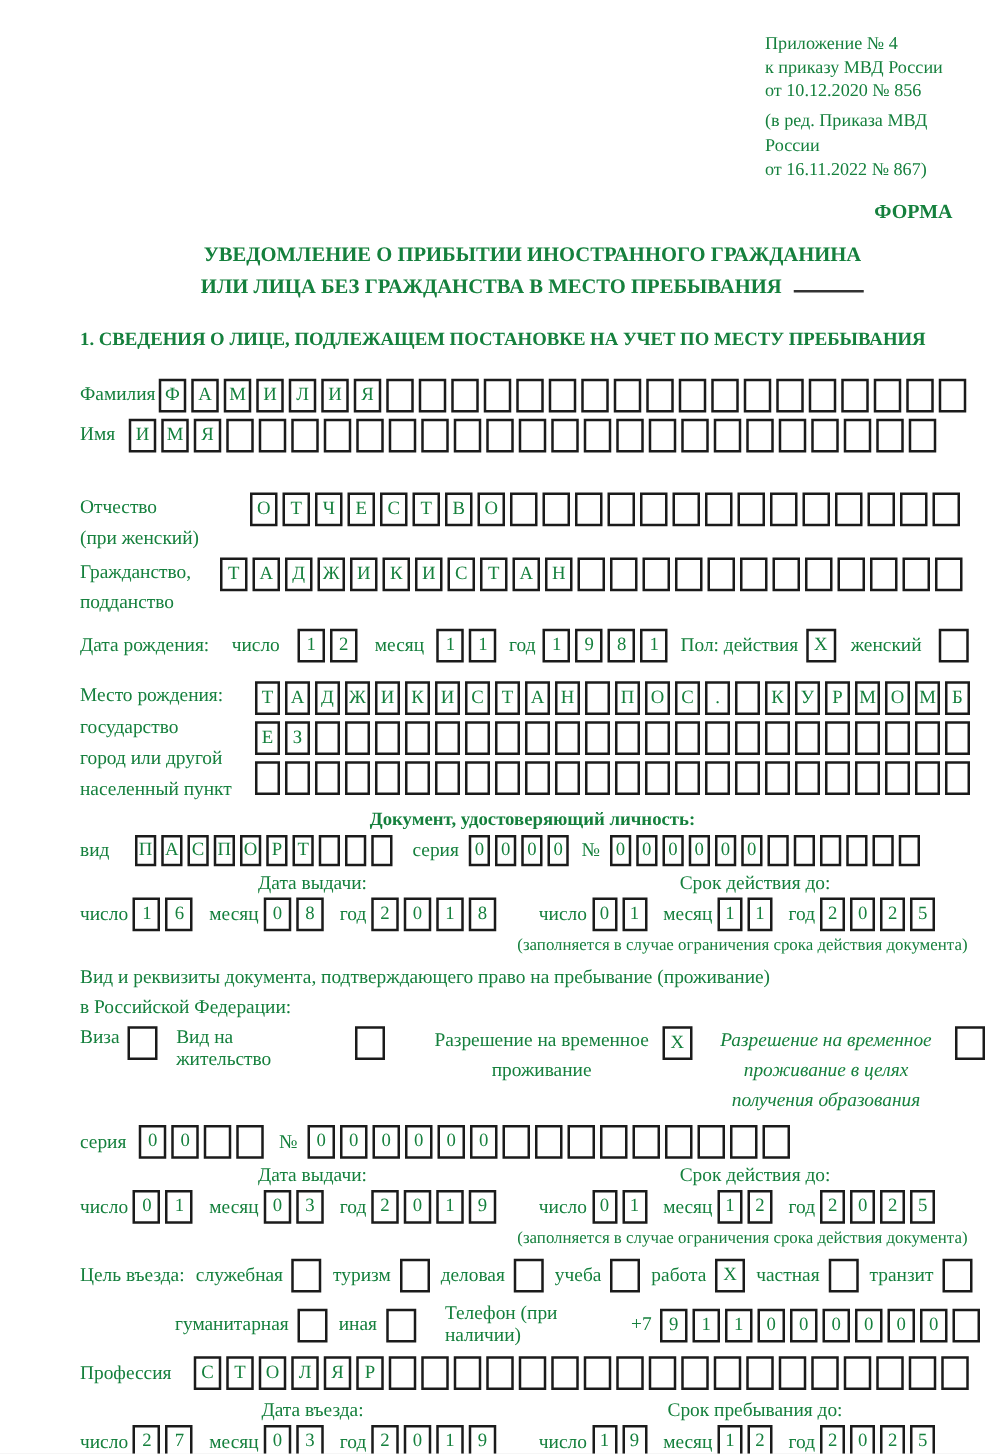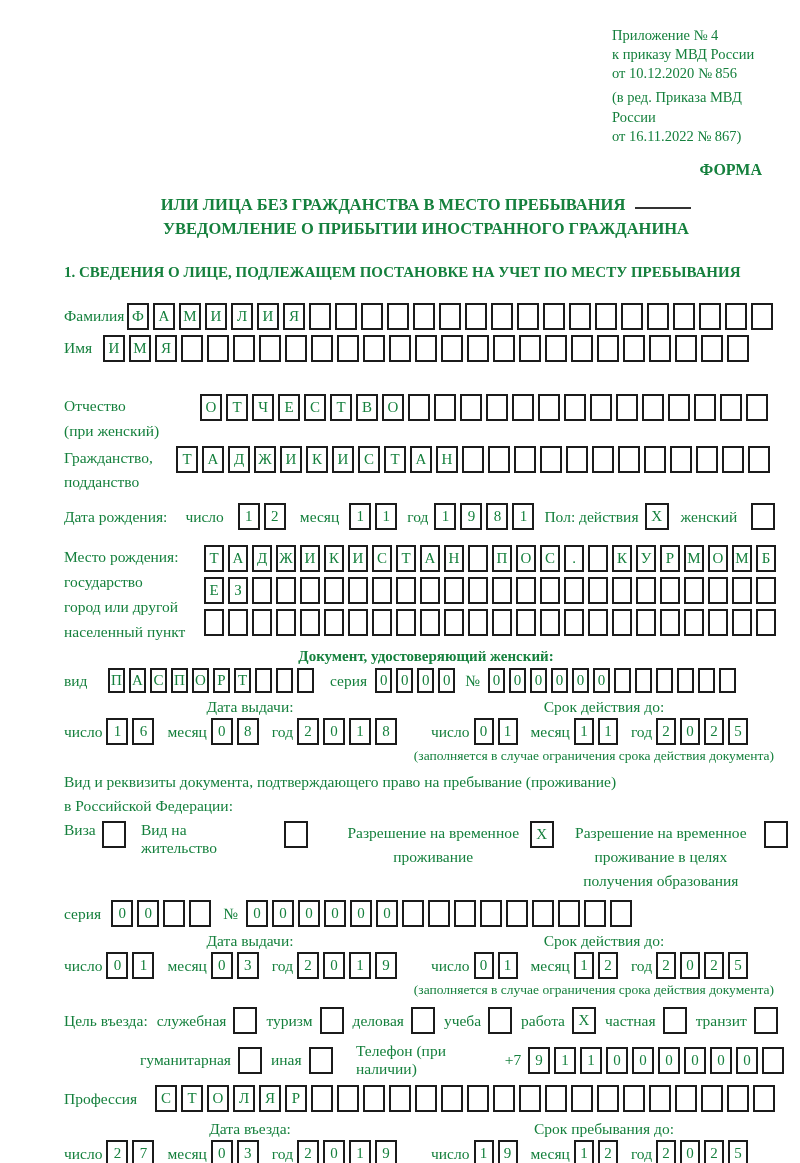--- a/index.html
+++ b/index.html
@@ -59,24 +59,24 @@
     <div>Приложение № 4</div>
     <div>к приказу МВД России</div>
     <div>от 10.12.2020 № 856</div>
     <div class="gap">(в ред. Приказа МВД России</div>
     <div>от 16.11.2022 № 867)</div>
   </div>
 
   <div class="forma">ФОРМА</div>
 
   <div class="title">
+    <div>УВЕДОМЛЕНИЕ О ПРИБЫТИИ ИНОСТРАННОГО ГРАЖДАНИНА</div>
     <div>
       <span>ИЛИ ЛИЦА БЕЗ ГРАЖДАНСТВА В МЕСТО ПРЕБЫВАНИЯ</span><span class="blank"></span>
     </div>
-    <div>УВЕДОМЛЕНИЕ О ПРИБЫТИИ ИНОСТРАННОГО ГРАЖДАНИНА</div>
   </div>
 
   <div class="sec">1. СВЕДЕНИЯ О ЛИЦЕ, ПОДЛЕЖАЩЕМ ПОСТАНОВКЕ НА УЧЕТ ПО МЕСТУ ПРЕБЫВАНИЯ</div>
 
   <div class="frow" style="margin-top:22px;">
     <span class="lbl w63">Фамилия</span>
     <span class="cells">
         <span class="cell">Ф</span>
         <span class="cell">А</span>
         <span class="cell">М</span>
@@ -316,21 +316,21 @@
           <span class="cell-m"></span>
           <span class="cell-m"></span>
           <span class="cell-m"></span>
           <span class="cell-m"></span>
           <span class="cell-m"></span>
           <span class="cell-m"></span>
         </span>
     </span>
   </div>
 
-  <div class="center-b">Документ, удостоверяющий женский:</div>
+  <div class="center-b">Документ, удостоверяющий личность:</div>
 
   <div class="frow" style="margin-top:3px;">
     <span class="lbl w44">вид</span>
     <span class="cells">
         <span class="cell-s">П</span>
         <span class="cell-s">А</span>
         <span class="cell-s">С</span>
         <span class="cell-s">П</span>
         <span class="cell-s">О</span>
         <span class="cell-s">Р</span>
@@ -425,21 +425,21 @@
     <span class="box"></span>
     <span style="width:16px;"></span>
     <span class="pl">Вид на жительство</span>
     <span style="width:18px;"></span>
     <span class="box"></span>
     <span style="width:16px;"></span>
     <span class="optlbl" style="width:186px;margin-left:21px;">Разрешение на временное проживание</span>
     <span style="width:8px;"></span>
     <span class="box">X</span>
     <span style="width:14px;"></span>
-    <span class="optlbl" style="width:196px;">Разрешение на временное проживание в целях получения образования</span>
+    <span class="optlbl" style="width:196px;font-style:italic;">Разрешение на временное проживание в целях получения образования</span>
     <span style="width:10px;"></span>
     <span class="box"></span>
   </div>
 
   <div class="frow" style="margin-top:7px;">
     <span>серия</span>
     <span style="width:10px;"></span>
     <span class="cells">
         <span class="cell">0</span>
         <span class="cell">0</span>

